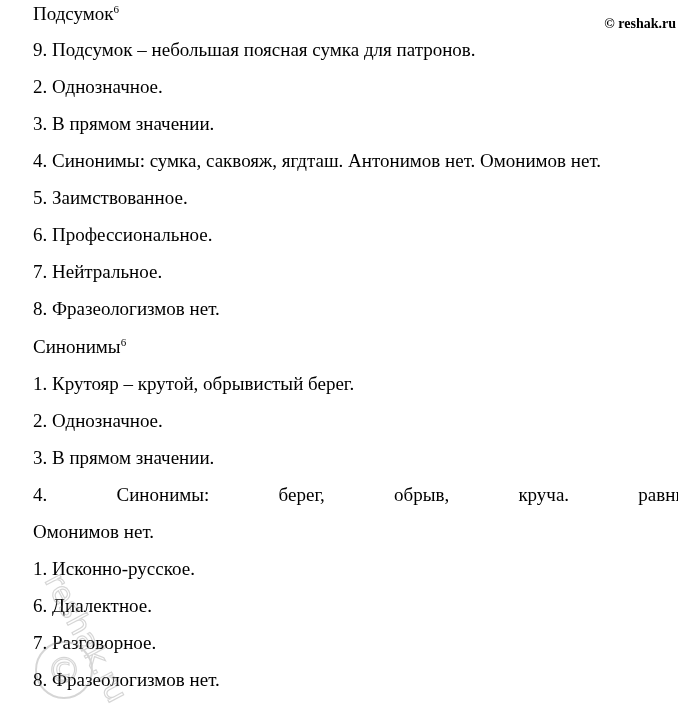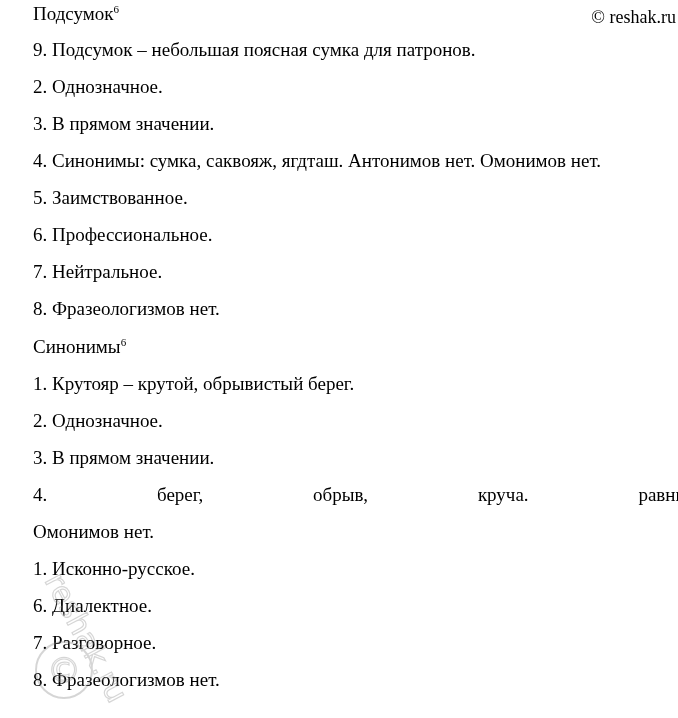--- a/index.html
+++ b/index.html
@@ -8,21 +8,21 @@
     font-family: "Liberation Serif", "DejaVu Serif", serif;
     color: #000;
   }
   .page { position: absolute; left: 0; top: 0; width: 678px; }
   .line {
     position: absolute; left: 0; width: 676px;
     font-size: 19px; line-height: 24px; white-space: nowrap; padding-left: 33px;
   }
   .line sup { font-size: 11px; vertical-align: 7px; line-height: 0; }
   .justify { display: flex; justify-content: space-between; }
-  .copyright { position: absolute; right: 2px; top: 5px; font-size: 18px; line-height: 24px; }
+  .copyright { position: absolute; right: 2px; top: 12px; font-size: 14px; line-height: 24px; font-weight: bold; }
   .watermark {
     position: absolute; left: 14px; top: 560px; width: 160px; height: 160px;
     pointer-events: none; opacity: 0.35;
   }
 </style>
 </head>
 <body>
 
 <div class="page">
   <div class="copyright">© reshak.ru</div>
@@ -36,20 +36,21 @@
   <div class="line" style="top:223px">6. Профессиональное.</div>
   <div class="line" style="top:260px">7. Нейтральное.</div>
   <div class="line" style="top:297px">8. Фразеологизмов нет.</div>
 
   <div class="line" style="top:335px"><span>Синонимы</span><sup>6</sup></div>
   <div class="line" style="top:372px">1. Крутояр – крутой, обрывистый берег.</div>
   <div class="line" style="top:409px">2. Однозначное.</div>
   <div class="line" style="top:446px">3. В прямом значении.</div>
   <div class="line justify" style="top:483px">
     <span>4.</span>
+    <span>Синонимы:</span>
     <span>берег,</span>
     <span>обрыв,</span>
     <span>круча.</span>
     <span>равнина,</span>
   </div>
   <div class="line" style="top:520px">Омонимов нет.</div>
   <div class="line" style="top:557px">1. Исконно-русское.</div>
   <div class="line" style="top:594px">6. Диалектное.</div>
   <div class="line" style="top:631px">7. Разговорное.</div>
   <div class="line" style="top:668px">8. Фразеологизмов нет.</div>

